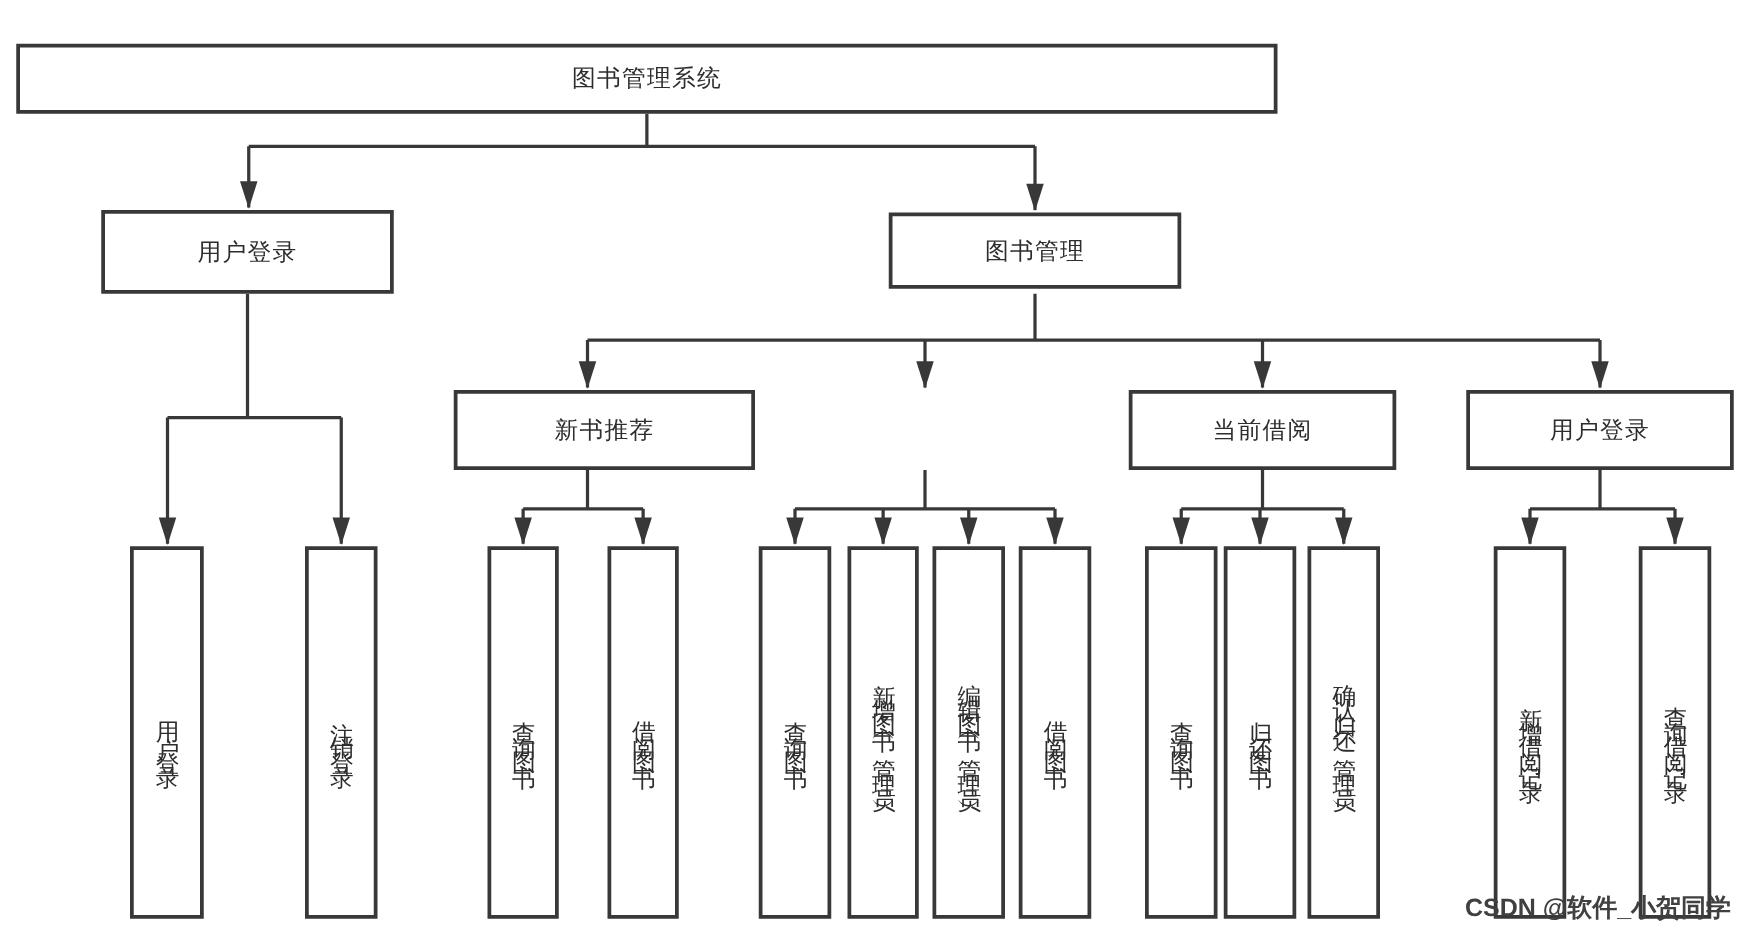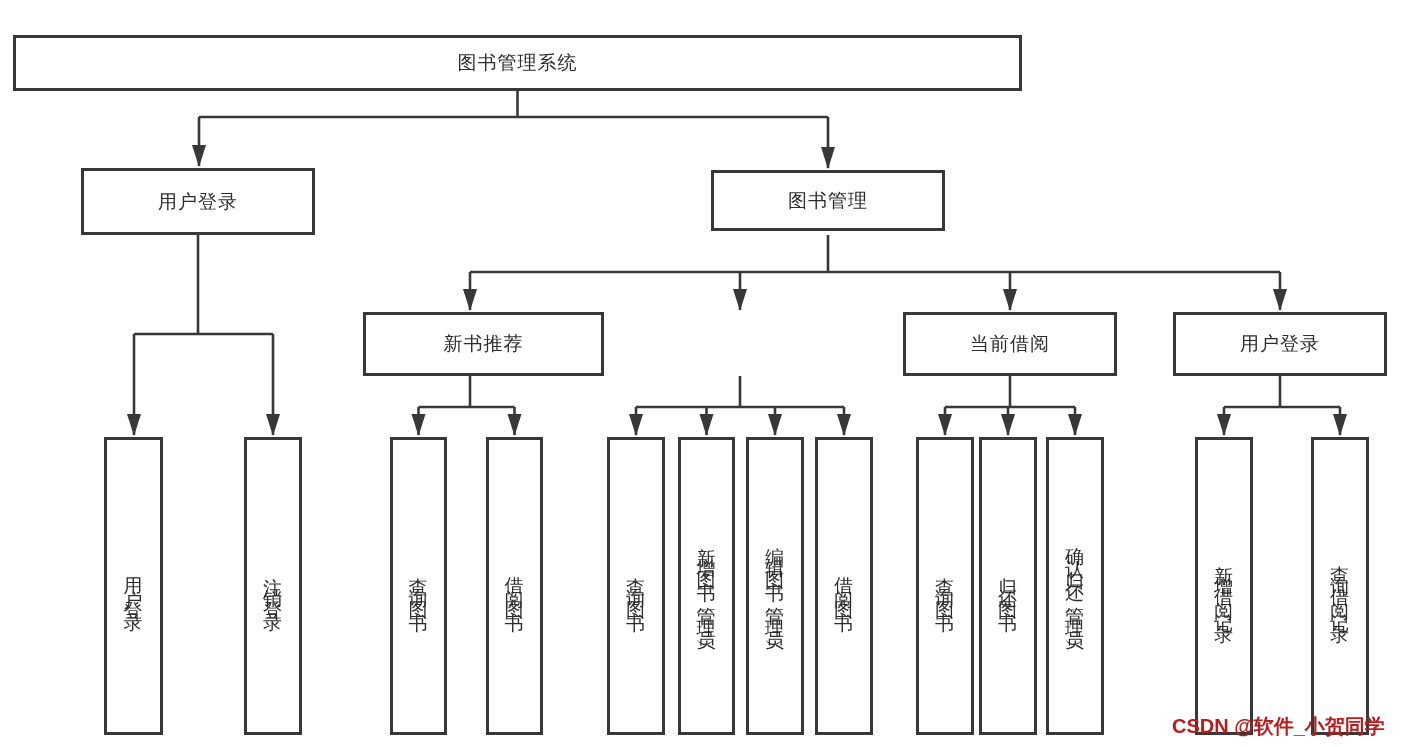--- a/index.html
+++ b/index.html
@@ -57,21 +57,21 @@
   #cb-return-box{left:979px;width:58px;}
   #cb-confirm-box{left:1046px;width:58px;}
   #br-add-box{left:1195px;width:58px;}
   #br-query-box{left:1311px;width:58px;}
   .watermark{
     position:absolute;
     left:1172px;top:713px;
     z-index:3;
     font-size:20px;
     font-weight:bold;
-    color:#b91c1c;
+    color:#404040;
     white-space:nowrap;
   }
 </style>
 </head>
 <body>
 
 <div class="canvas">
 
   <svg class="connectors" width="1405" height="747" viewBox="0 0 1405 747" aria-hidden="true">
     <defs>

